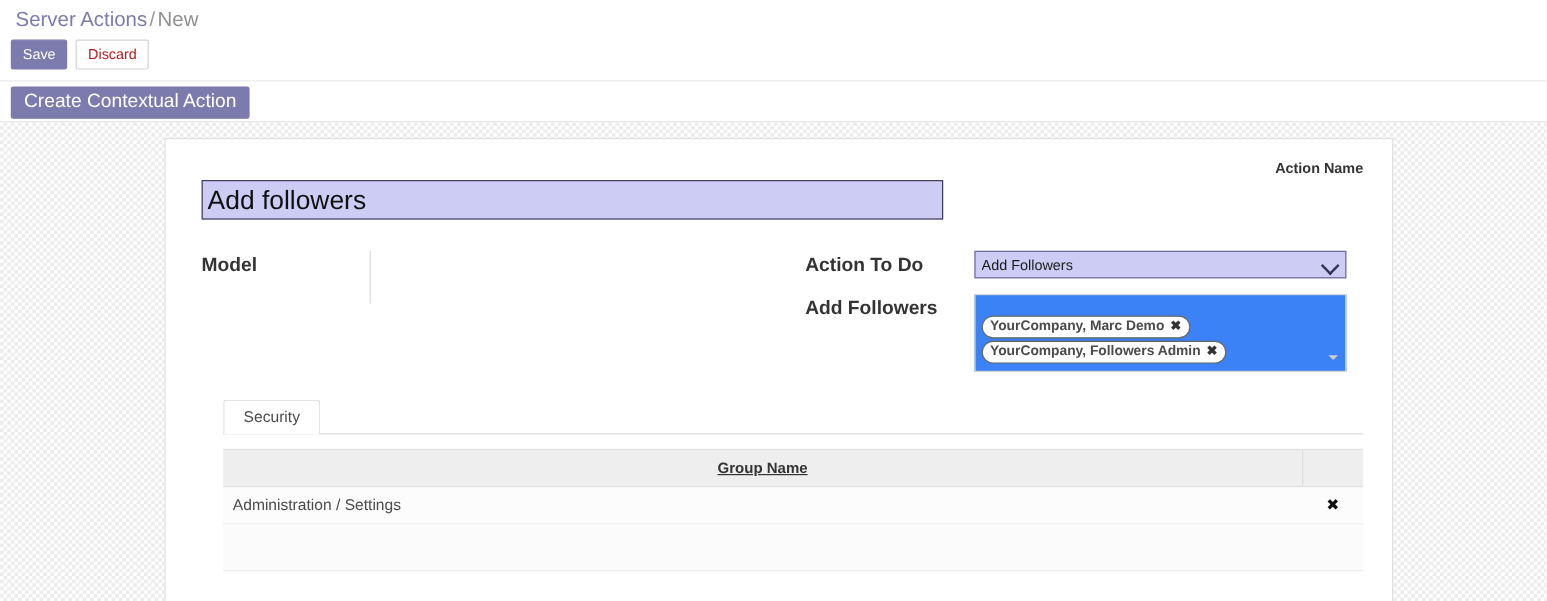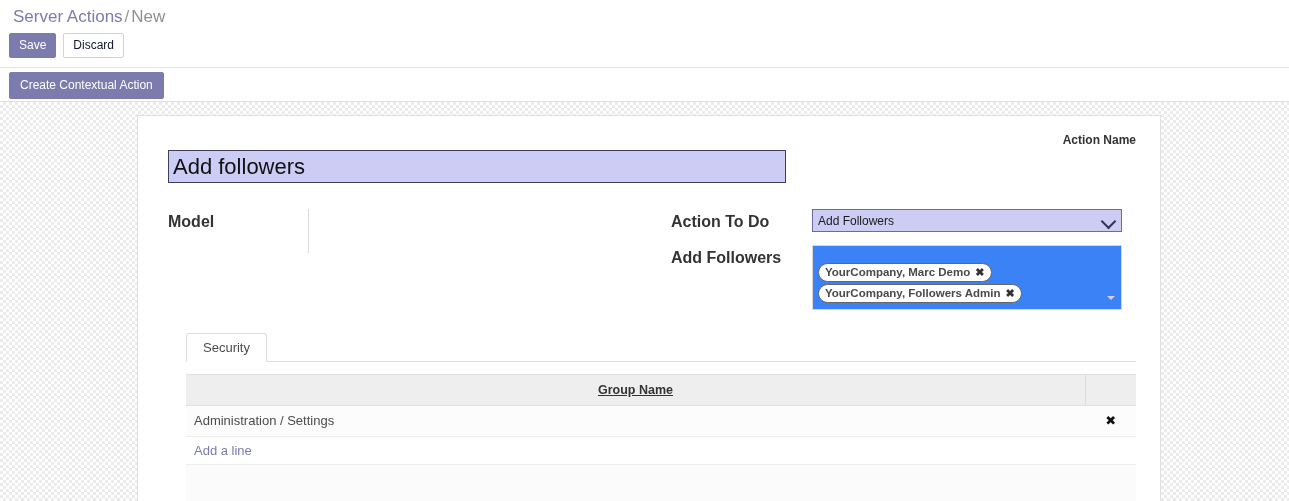--- a/index.html
+++ b/index.html
@@ -62,38 +62,38 @@
     box-sizing: border-box;
   }
   .btn-primary {
     background: #7c7bad;
     border-color: #7c7bad;
     color: #ffffff;
   }
   .btn-default {
     background: #ffffff;
     border-color: #d3d3d3;
-    color: #0f172a;
+    color: #b91c1c;
   }
   .btn-row-spacer { display: inline-block; width: 7px; }
 
   
   .statusbar {
     height: 34px;
     padding-left: 9px;
     box-sizing: border-box;
     border-bottom: 1px solid #e0e0e0;
     background: #ffffff;
     padding-top: 4px;
   }
   .btn-contextual {
     background: #7c7bad;
     border-color: #7c7bad;
     color: #ffffff;
-    font-size: 12px;
+    font-size: 16px;
     padding: 5px 10px 6px;
   }
 
   
   .canvas {
     position: relative;
     height: 400px;
     background-color: #ffffff;
     background-image:
       linear-gradient(45deg, #ebebeb 25%, transparent 25%, transparent 75%, #ebebeb 75%, #ebebeb),
@@ -432,25 +432,20 @@
           <tr>
             <th>Group Name</th>
             <th class="col-x"></th>
           </tr>
         </thead>
         <tbody>
           <tr>
             <td>Administration / Settings</td>
             <td class="cell-x">✖</td>
           </tr>
-          <tr class="add-line-row">
-            <td colspan="2">
-              <span class="add-line">Add a line</span>
-            </td>
-          </tr>
           <tr class="empty-row">
             <td colspan="2"></td>
           </tr>
         </tbody>
       </table>
 
     </div>
 
   </div>
 </div>

